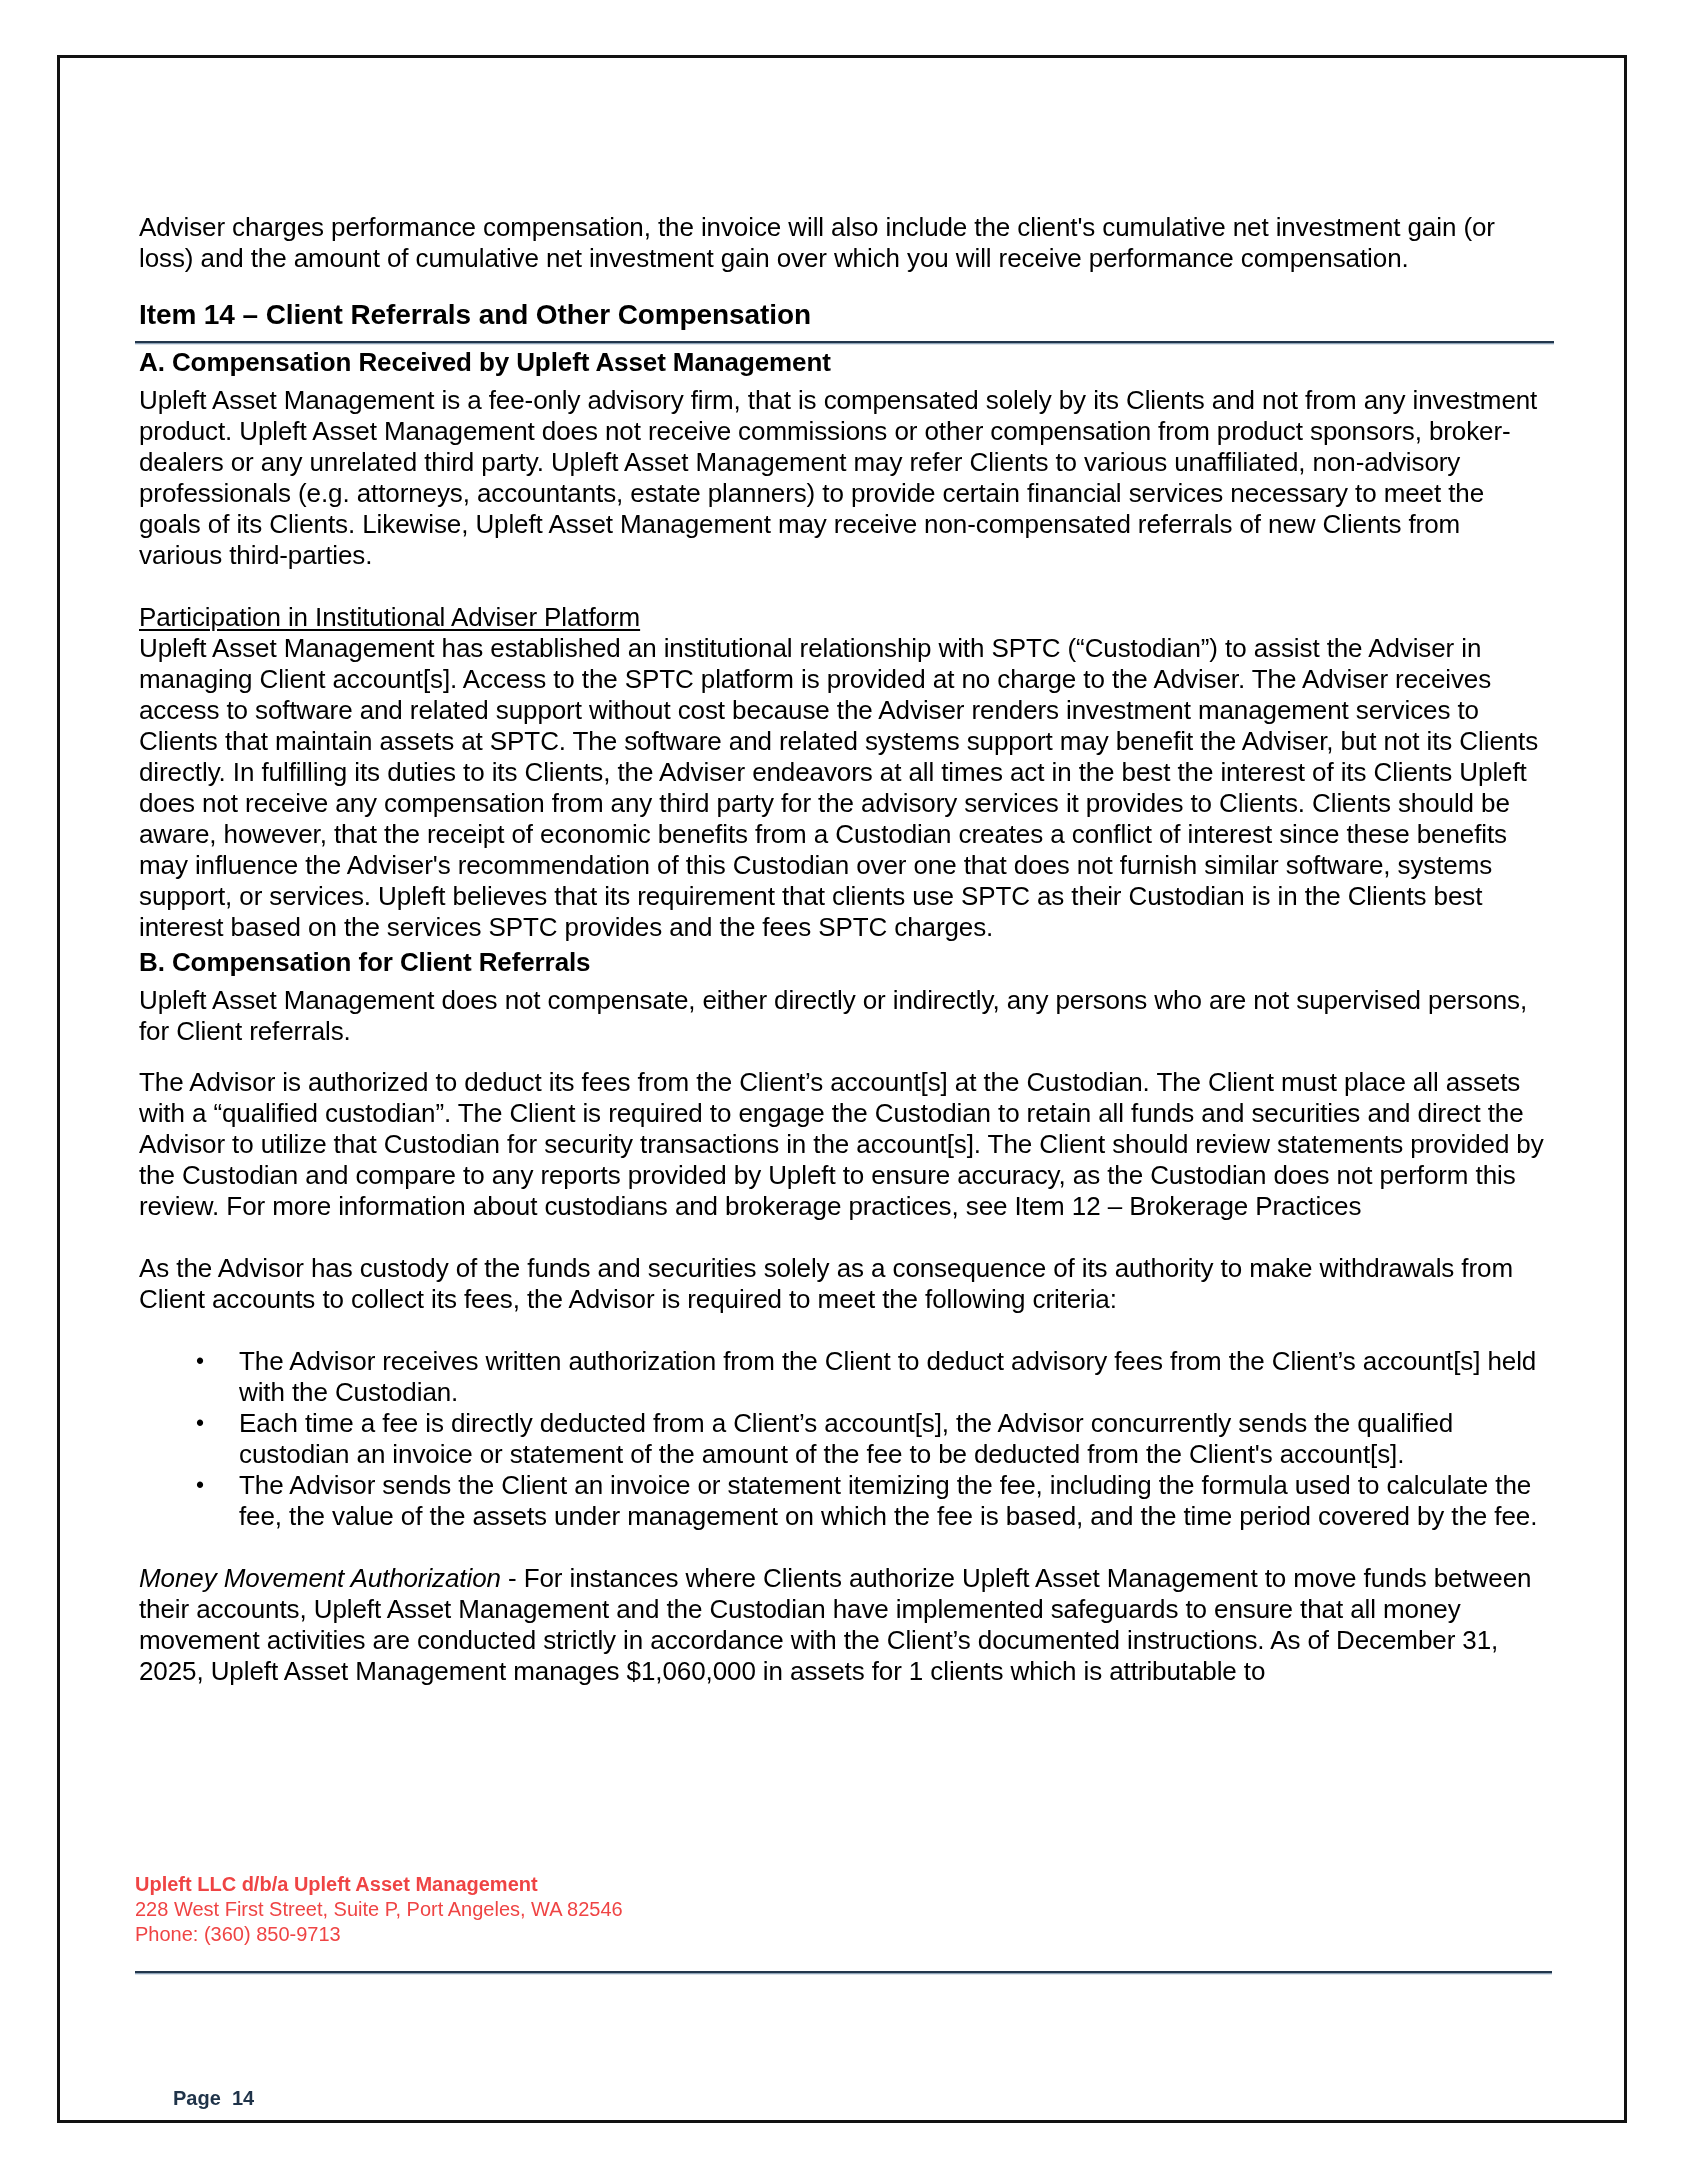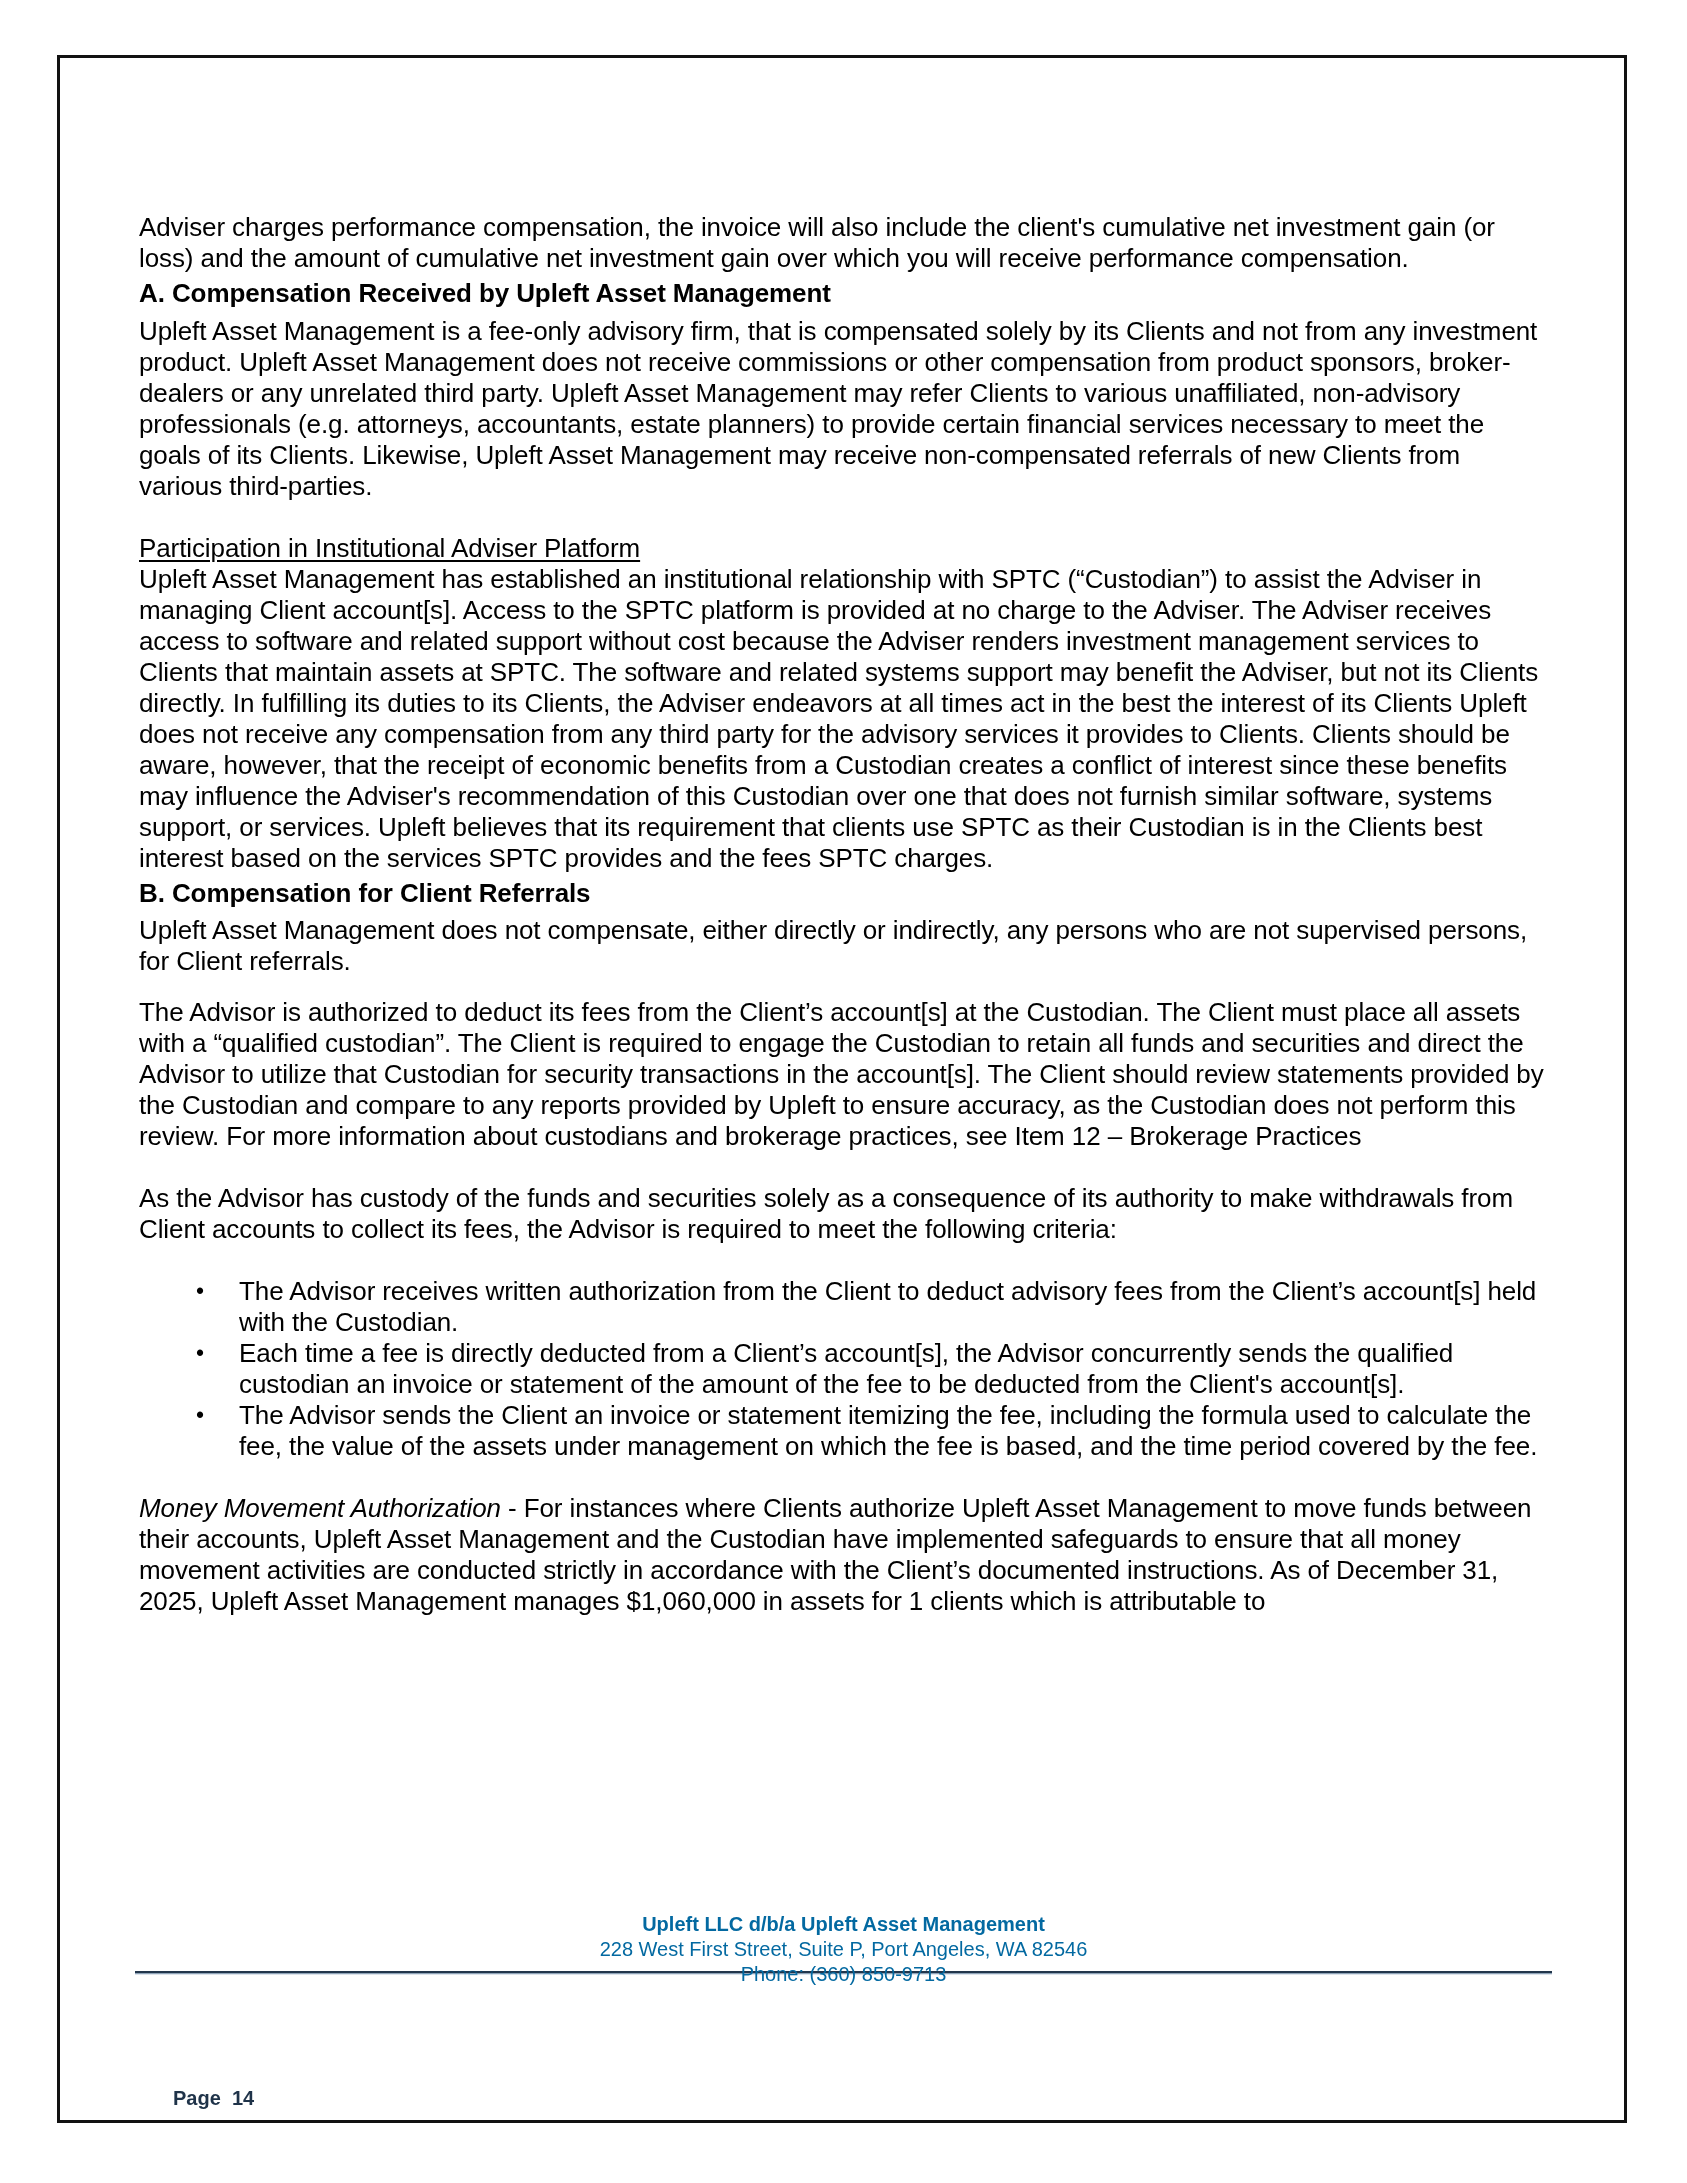--- a/index.html
+++ b/index.html
@@ -29,39 +29,40 @@
   ul.bullets { list-style: none; margin: 31px 0 0 0; padding: 0; }
   ul.bullets li { position: relative; padding-left: 100px; }
   ul.bullets li .bullet {
     position: absolute; left: 57px; top: 0; font-size: 23px;
   }
   .footer-rule {
     position: absolute; left: 135px; top: 1971px; width: 1417px;
     border-top: 2.7px solid #22364c; box-shadow: 0 1.3px 0 #8ea3b8;
   }
   .footer {
-    position: absolute; left: 135px; top: 1912px; width: 1417px; text-align: center;
-    font-family: "Liberation Sans", sans-serif; color: #0369a1;
+    position: absolute; left: 135px; top: 1872px; width: 1417px; text-align: left;
+    font-family: "Liberation Sans", sans-serif; color: #ef4444;
     font-size: 20px; line-height: 25px;
   }
   .footer .company { font-weight: bold; }
   .page-num {
     position: absolute; left: 157px; top: 2087px;
     font-family: "Liberation Sans", sans-serif; color: #1f3349;
     font-weight: bold; font-size: 20px; margin-left: 16px;
   }
 </style>
 </head>
 <body>
 
 <div class="frame"></div>
 
 <div class="content">
   <p class="para">Adviser charges performance compensation, the invoice will also include the client's cumulative net investment gain (or loss) and the amount of cumulative net investment gain over which you will receive performance compensation.</p>
 
+  <div class="item-heading">Item 14 – Client Referrals and Other Compensation</div>
 
   <div class="sub-heading">A. Compensation Received by Upleft Asset Management</div>
   <p class="para">Upleft Asset Management is a fee-only advisory firm, that is compensated solely by its Clients and not from any investment product. Upleft Asset Management does not receive commissions or other compensation from product sponsors, broker-dealers or any unrelated third party. Upleft Asset Management may refer Clients to various unaffiliated, non-advisory professionals (e.g. attorneys, accountants, estate planners) to provide certain financial services necessary to meet the goals of its Clients. Likewise, Upleft Asset Management may receive non-compensated referrals of new Clients from various third-parties.</p>
 
   <div class="gap-sm"></div>
   <div class="underline-title">Participation in Institutional Adviser Platform</div>
   <p class="para">Upleft Asset Management has established an institutional relationship with SPTC (“Custodian”) to assist the Adviser in managing Client account[s]. Access to the SPTC platform is provided at no charge to the Adviser. The Adviser receives access to software and related support without cost because the Adviser renders investment management services to Clients that maintain assets at SPTC. The software and related systems support may benefit the Adviser, but not its Clients directly. In fulfilling its duties to its Clients, the Adviser endeavors at all times act in the best the interest of its Clients Upleft does not receive any compensation from any third party for the advisory services it provides to Clients. Clients should be aware, however, that the receipt of economic benefits from a Custodian creates a conflict of interest since these benefits may influence the Adviser's recommendation of this Custodian over one that does not furnish similar software, systems support, or services. Upleft believes that its requirement that clients use SPTC as their Custodian is in the Clients best interest based on the services SPTC provides and the fees SPTC charges.</p>
 
   <div class="sub-heading">B. Compensation for Client Referrals</div>
   <p class="para">Upleft Asset Management does not compensate, either directly or indirectly, any persons who are not supervised persons, for Client referrals.</p>

